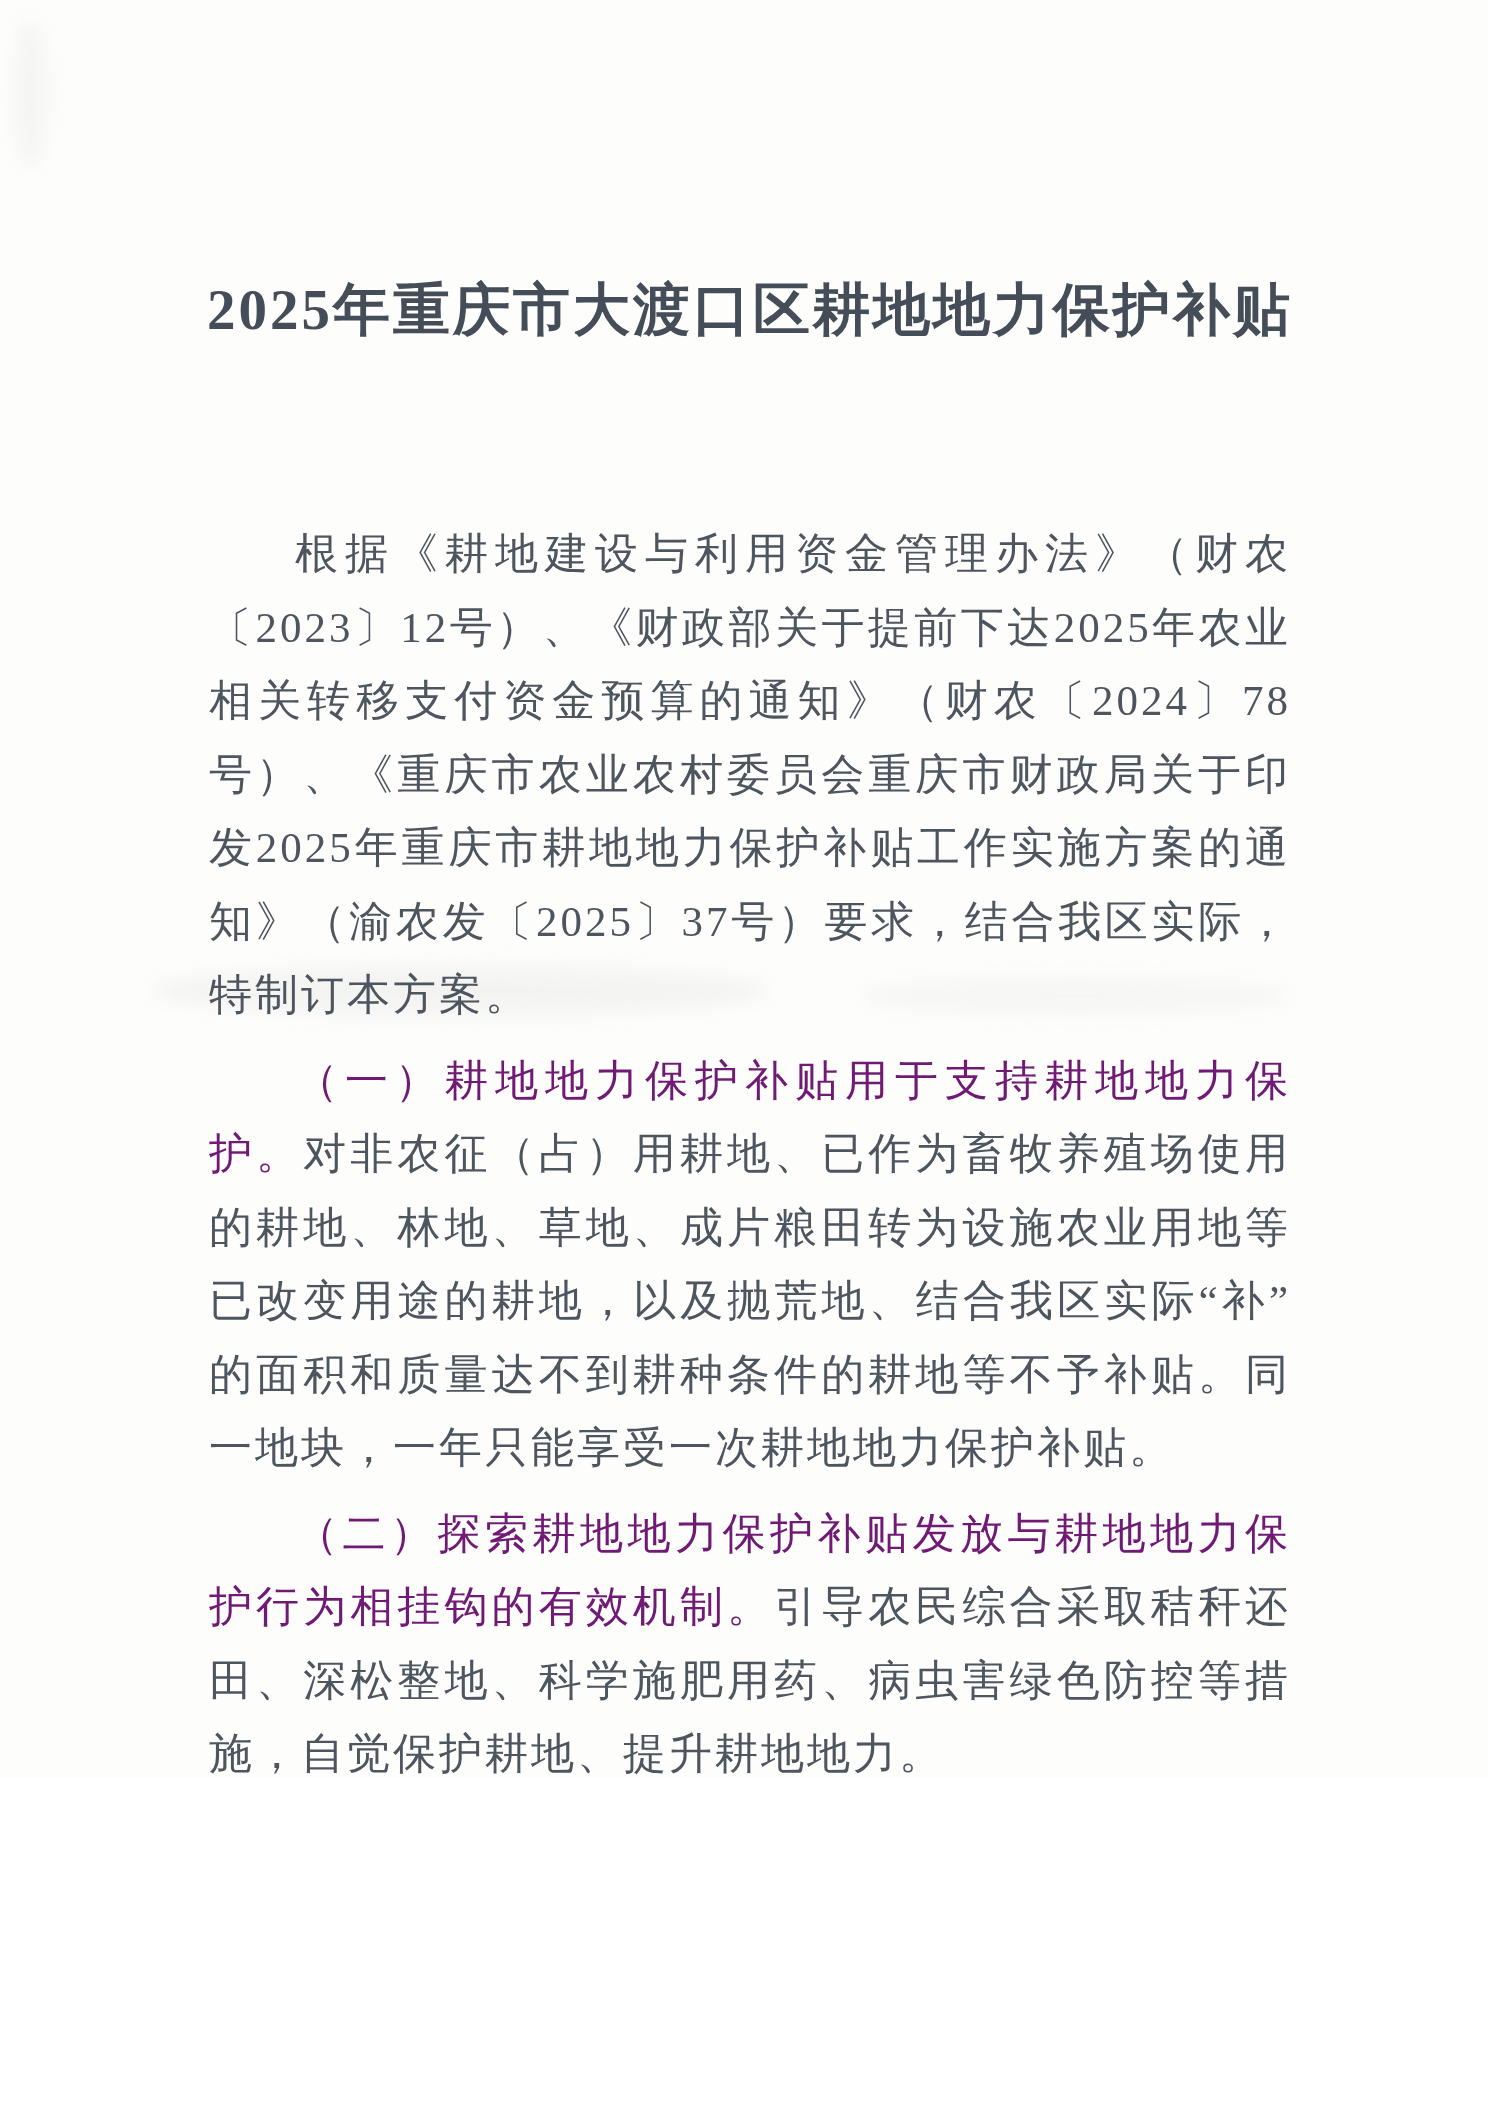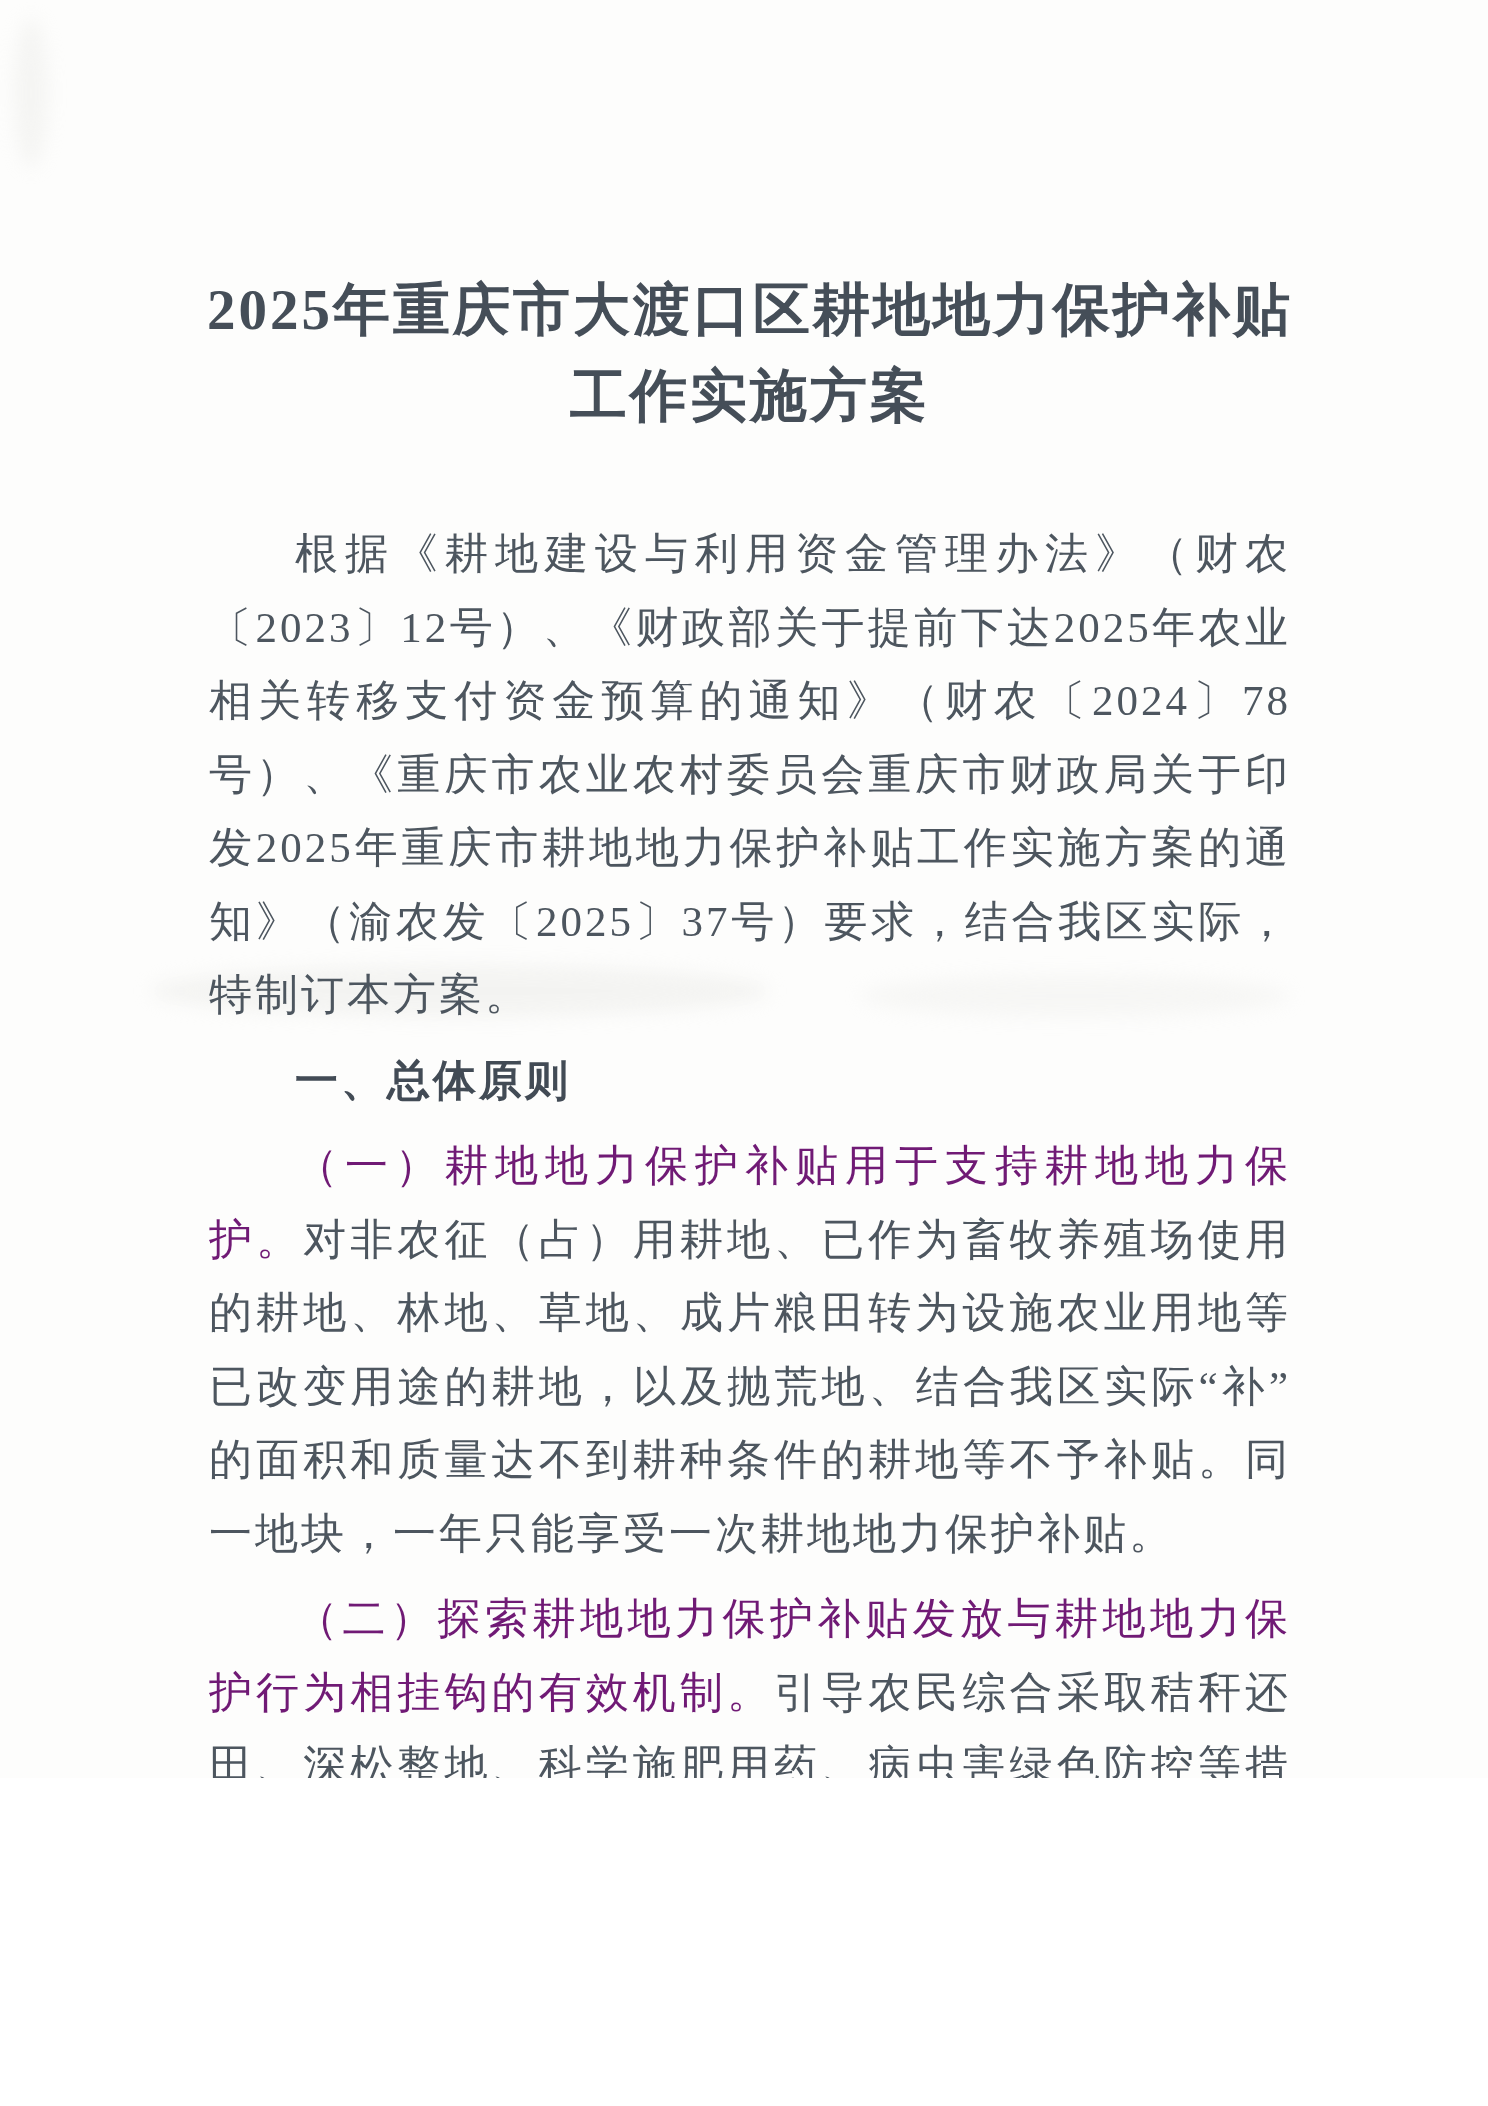--- a/index.html
+++ b/index.html
@@ -90,25 +90,23 @@
   <div class="scan-artifact a1"></div>
   <div class="scan-artifact a2"></div>
   <div class="scan-artifact a3"></div>
   <div class="scan-artifact a4"></div>
   <div class="scan-artifact a5"></div>
   <div class="scan-artifact a6"></div>
   <div class="scan-artifact a7"></div>
 
   <h1 class="doc-title">
     <span class="t-line">2025年重庆市大渡口区耕地地力保护补贴</span>
-    <span class="t-line">工作实施方案</span>
   </h1>
 
   <div class="content">
     <p class="para">根据《耕地建设与利用资金管理办法》（财农〔2023〕12号）、《财政部关于提前下达2025年农业相关转移支付资金预算的通知》（财农〔2024〕78号）、《重庆市农业农村委员会重庆市财政局关于印发2025年重庆市耕地地力保护补贴工作实施方案的通知》（渝农发〔2025〕37号）要求，结合我区实际，特制订本方案。</p>
-    <p class="para heading">一、总体原则</p>
     <p class="para"><span class="lead">（一）耕地地力保护补贴用于支持耕地地力保护。</span><span>对非农征（占）用耕地、已作为畜牧养殖场使用的耕地、林地、草地、成片粮田转为设施农业用地等已改变用途的耕地，以及抛荒地、结合我区实际“补”的面积和质量达不到耕种条件的耕地等不予补贴。同一地块，一年只能享受一次耕地地力保护补贴。</span></p>
     <p class="para"><span class="lead">（二）探索耕地地力保护补贴发放与耕地地力保护行为相挂钩的有效机制。</span><span>引导农民综合采取秸秆还田、深松整地、科学施肥用药、病虫害绿色防控等措施，自觉保护耕地、提升耕地地力。</span></p>
   </div>
 
   <div class="page-number">— 3 —</div>
 
 </div>
 
 </body></html>

